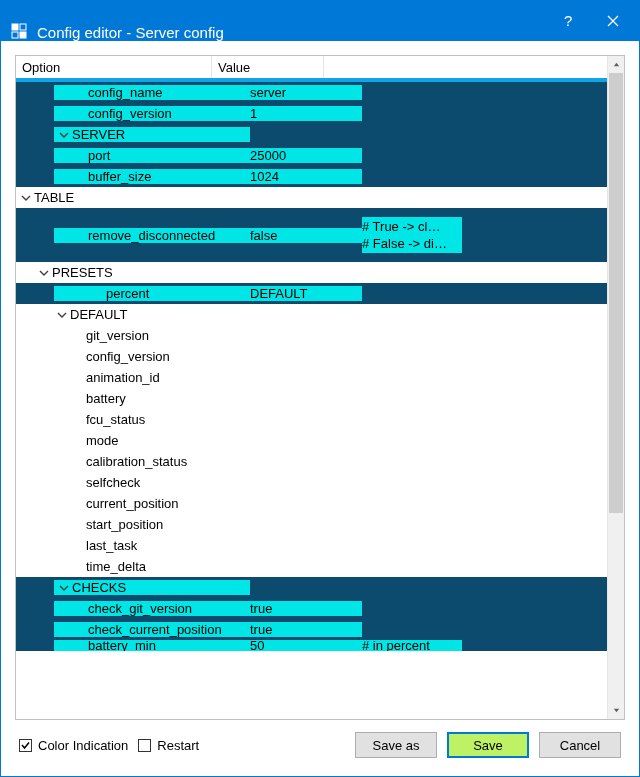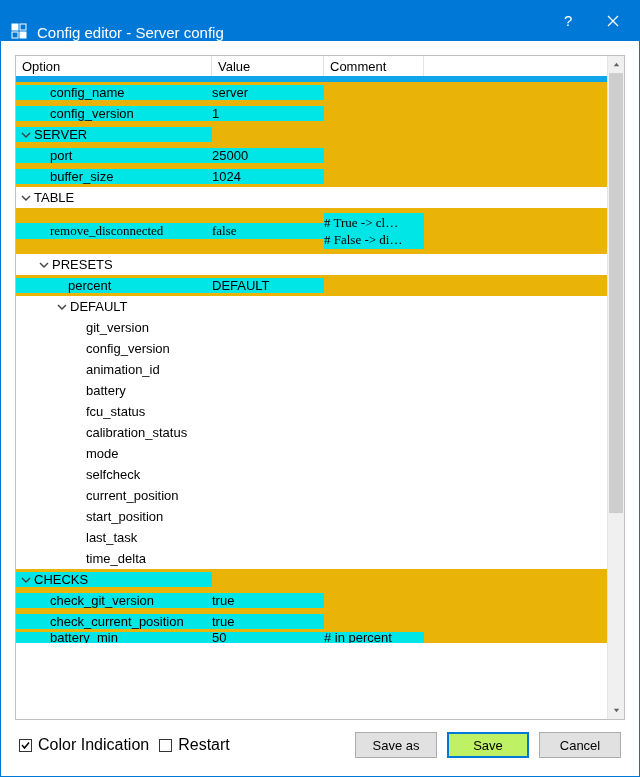--- a/index.html
+++ b/index.html
@@ -54,21 +54,21 @@
   }
   .tree-scroll {
     flex: 1;
     overflow: hidden;
     position: relative;
   }
   .tree-header {
     display: flex;
     height: 26px;
     align-items: stretch;
-    border-bottom: 6px solid #0ea5e9;
+    border-bottom: 4px solid #0ea5e9;
     background: #fff;
   }
   .th {
     display: flex;
     align-items: center;
     padding: 0 6px;
     border-right: 1px solid #e5e5e5;
     color: #000;
     font-size: 13px;
   }
@@ -88,22 +88,22 @@
     white-space: nowrap;
   }
   .cell-option  { width: 196px; display: flex; align-items: center; overflow: hidden;}
   .cell-value   { width: 112px; overflow: hidden; text-overflow: ellipsis; padding-right:4px;}
   .cell-comment { width: 100px; overflow: hidden; text-overflow: ellipsis; padding-right:4px;}
   .cell-inline  { flex: 1; overflow: hidden; text-overflow: ellipsis;}
   .hl .cell-option,
   .hl .cell-value,
   .hl .cell-comment,
   .hl .cell-inline { background: #00e5e5; }
-  .row.hl { background: #eab308; }
-  .tall { height: 46px; font-family: Liberation Serif, serif; }
+  .row.hl { background: #0c4a6e; padding-left: 38px; }
+  .tall { height: 54px; }
   .tall .cell-comment { line-height: 1.3; padding-top:2px; }
   .expander {
     width: 12px; height: 12px;
     display: inline-flex; align-items: center; justify-content: center;
     margin-right: 2px;
     flex-shrink: 0;
   }
   .indent { display:inline-block; flex-shrink:0; }
   .scrollbar {
     width: 17px;
@@ -123,21 +123,21 @@
     background:#cdcdcd;
   }
   .button-bar {
     display:flex;
     align-items:center;
     padding: 12px 4px 4px 4px;
     gap: 10px;
   }
   .checkbox {
     display:flex; align-items:center; gap:6px;
-    font-size:16px;
+    font-size:13px;
   }
   .cb-box {
     width:13px; height:13px;
     border:1px solid #333;
     background:#fff;
     display:flex;align-items:center;justify-content:center;
   }
   .spacer { flex:1; }
   .btn {
     min-width:82px;
@@ -185,21 +185,20 @@
       </svg>
     </div>
   </div>
 
   <div class="content">
     <div class="tree-wrap">
       <div class="tree-scroll">
         <div class="tree-header">
           <div class="th th-option">Option</div>
           <div class="th th-value">Value</div>
-          <div class="th th-comment">Comment</div>
         </div>
 
         <div class="tree-body">
 
           <div class="row hl">
             <div class="cell-option">
                 <span class="indent" style="width:34px"></span>
                 <span>config_name</span>
               </div>
             <div class="cell-value">server</div>
@@ -361,30 +360,30 @@
                 <span class="indent" style="width:70px"></span>
                 <span>fcu_status</span>
               </div>
               <div class="cell-value"></div>
               <div class="cell-comment"></div>
               <div class="cell-inline"></div>
             </div>
           <div class="row">
               <div class="cell-option">
                 <span class="indent" style="width:70px"></span>
+                <span>mode</span>
+              </div>
+              <div class="cell-value"></div>
+              <div class="cell-comment"></div>
+              <div class="cell-inline"></div>
+            </div>
+          <div class="row">
+              <div class="cell-option">
+                <span class="indent" style="width:70px"></span>
                 <span>calibration_status</span>
-              </div>
-              <div class="cell-value"></div>
-              <div class="cell-comment"></div>
-              <div class="cell-inline"></div>
-            </div>
-          <div class="row">
-              <div class="cell-option">
-                <span class="indent" style="width:70px"></span>
-                <span>mode</span>
               </div>
               <div class="cell-value"></div>
               <div class="cell-comment"></div>
               <div class="cell-inline"></div>
             </div>
           <div class="row">
               <div class="cell-option">
                 <span class="indent" style="width:70px"></span>
                 <span>selfcheck</span>
               </div>

